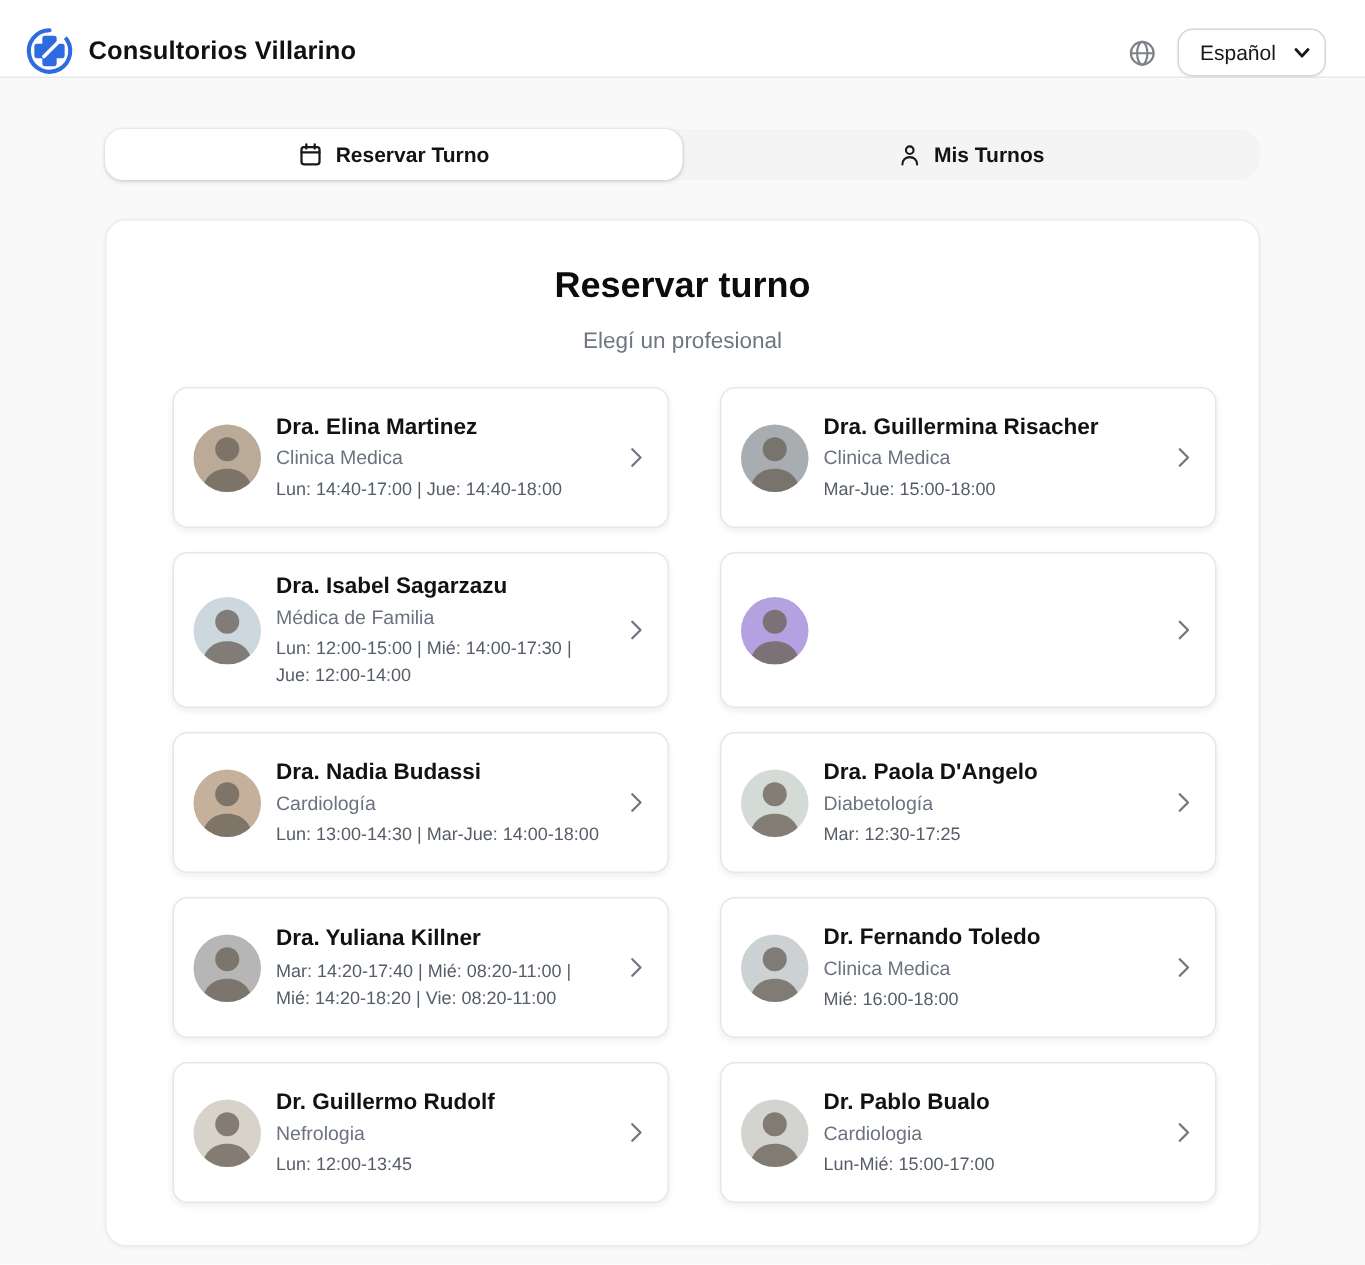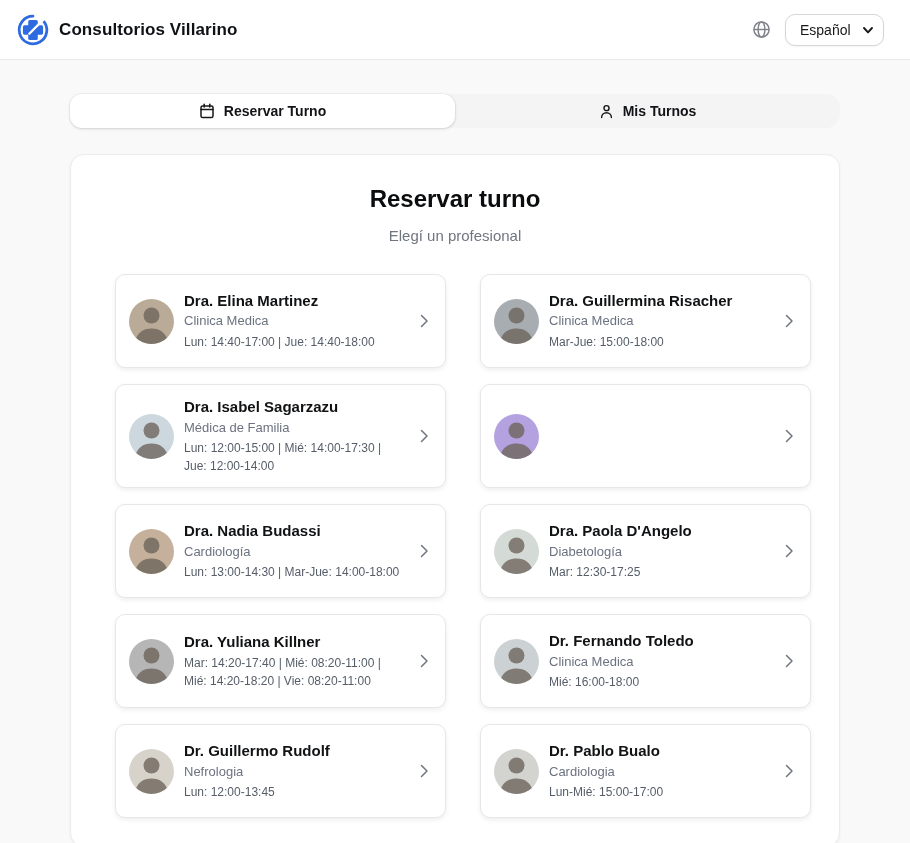--- a/index.html
+++ b/index.html
@@ -12,22 +12,22 @@
   }
   *{margin:0;padding:0;box-sizing:border-box;}
   html,body{width:910px;height:843px;overflow:hidden;}
   body{
     font-family:"Liberation Sans", sans-serif;
     background:var(--page-bg);
     color:var(--text-dark);
   }
   
   .topbar{
-    height:60px;background:#fff;border-bottom:1px solid #e8e8ea;
-    display:flex;align-items:center;padding:0 26px 0 16px;gap:11px;
+    height:52px;background:#fff;border-bottom:1px solid #e8e8ea;
+    display:flex;align-items:flex-end;padding:0 26px 0 16px;gap:11px;
   }
   .brand{display:flex;align-items:center;gap:9px;}
   .brand svg{display:block;}
   .brand-name{font-size:17px;font-weight:700;color:#0f1115;letter-spacing:.1px;}
   .topbar-right{margin-left:auto;display:flex;align-items:center;gap:14px;}
   .globe svg{display:block;}
   .lang-wrap{position:relative;border-radius:6px;}
   .lang-select{
     appearance:none;-webkit-appearance:none;
     font-family:"Liberation Sans",sans-serif;font-size:14px;color:#17181a;
@@ -51,21 +51,21 @@
     background:#fff;box-shadow:0 1px 3px rgba(0,0,0,.14),0 0 0 1px rgba(0,0,0,.03);
   }
   .tab svg{display:block;}
   
   .panel{
     margin-top:26px;background:#fff;border:1px solid #ececef;border-radius:14px;
     box-shadow:0 1px 3px rgba(0,0,0,.05);
     padding:30px 28px 28px;
   }
   .panel-title{font-size:24px;font-weight:700;text-align:center;color:#0b0c0e;margin-bottom:14px;}
-  .panel-subtitle{font-size:15px;color:#6f7680;text-align:center;margin-bottom:30px;}
+  .panel-subtitle{font-size:15px;color:#6f7680;text-align:center;margin-bottom:22px;}
   
   .grid{display:grid;grid-template-columns:1fr 1fr;column-gap:18px;row-gap:16px;}
   .doc-card{
     position:relative;display:flex;align-items:center;gap:10px;
     background:#fff;border:1px solid var(--card-border);border-radius:10px;
     box-shadow:0 2px 5px rgba(0,0,0,.07);
     padding:12px 42px 12px 13px;min-height:94px;cursor:pointer;margin-left:16px;
   }
   .avatar{
     width:45px;height:45px;border-radius:50%;flex:none;overflow:hidden;

